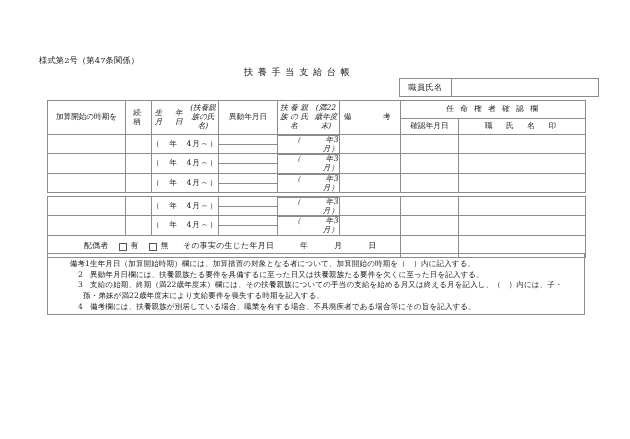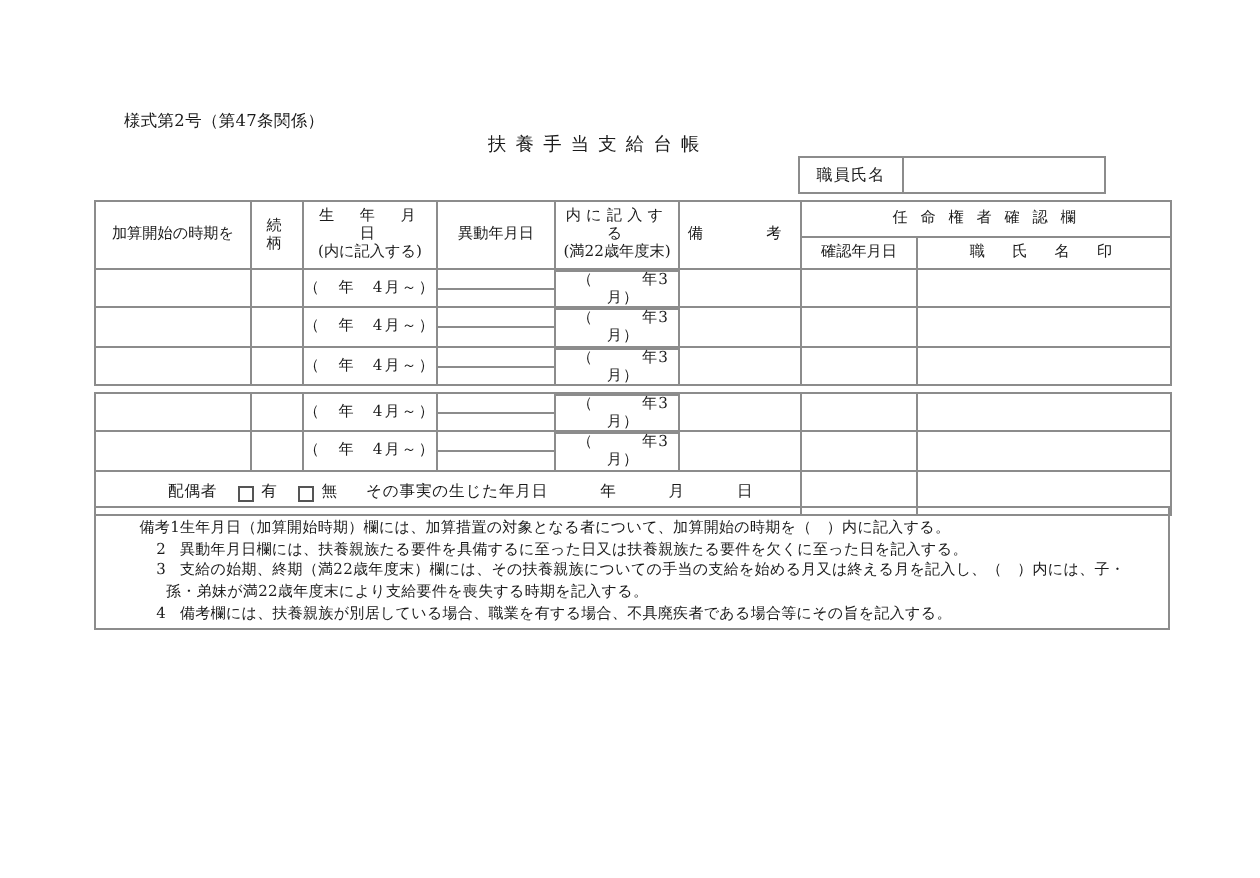--- a/index.html
+++ b/index.html
@@ -19,21 +19,21 @@
     position: absolute;
     left: 0; top: 0;
     width: 630px;
     height: 439px;
     background: #ffffff;
   }
 
   
   .form-no {
     position: absolute;
-    left: 62px;
+    left: 39px;
     top: 55px;
     font-size: 8.2px;
     letter-spacing: 0.2px;
     white-space: nowrap;
   }
 
   
   .doc-title {
     position: absolute;
     left: 244px;
@@ -41,21 +41,21 @@
     font-size: 9.2px;
     letter-spacing: 4.6px;
     white-space: nowrap;
   }
 
   
   .emp-box {
     position: absolute;
     left: 399px;
     top: 78px;
-    width: 154px;
+    width: 200px;
     height: 19px;
     display: flex;
     border: 1px solid #8c8c8c;
     box-sizing: border-box;
   }
   .emp-label {
     width: 52px;
     display: flex;
     align-items: center;
     justify-content: center;
@@ -87,40 +87,41 @@
     text-align: center;
     box-sizing: border-box;
     line-height: 1.15;
   }
 
   #main-table { left: 47px; top: 100px; width: 538px; }
   #cont-table { left: 47px; top: 196px; width: 538px; }
 
   .th-stack {
     display: flex;
-    flex-direction: column;
     align-items: center;
     justify-content: center;
     height: 100%;
+    font-style: italic;
   }
   .th-l1 { letter-spacing: 2.6px; }
   .th-l2 { letter-spacing: 0px; }
   .sp3  { letter-spacing: 3px; }
   .sp5  { letter-spacing: 5.5px; }
   .sp2  { letter-spacing: 2px; margin-left: 28px; }
 
   .cell-dob {
     text-align: left;
     padding-left: 7px;
     letter-spacing: 1px;
   }
   .cell-term {
-    text-align: center;
+    text-align: right;
     padding-left: 6px;
     letter-spacing: 0.5px;
+    font-style: italic;
   }
 
   .stack-cell { padding: 0; }
   .stack-cell .half {
     height: 50%;
     display: flex;
     align-items: center;
   }
   .stack-cell .half.top { border-bottom: 1px solid #8c8c8c; }
 
@@ -205,27 +206,27 @@
       <col style="width:58px">
         <col style="width:127px">
     </colgroup>
     <tbody>
       <tr>
         <td rowspan="2" style="height:12px">加算開始の時期を</td>
         <td rowspan="2" class="sp3">続　柄</td>
         <td rowspan="2">
           <div class="th-stack">
             <div class="th-l1">生　年　月　日</div>
-            <div class="th-l2">(内に記入する)</div>
+            <div class="th-l2">(扶養親族の氏名)</div>
           </div>
         </td>
         <td rowspan="2">異動年月日</td>
         <td rowspan="2">
           <div class="th-stack">
-            <div class="th-l1">内に記入する</div>
+            <div class="th-l1">扶養親族の氏名</div>
             <div class="th-l2">(満22歳年度末)</div>
           </div>
         </td>
         <td rowspan="2" class="sp5">備　　考</td>
         <td colspan="2" style="height:18px" class="sp2">任 命 権 者 確 認 欄</td>
       </tr>
       <tr>
         <td style="height:16px">確認年月日</td>
         <td class="sp3">職　氏　名　印</td>
       </tr>

